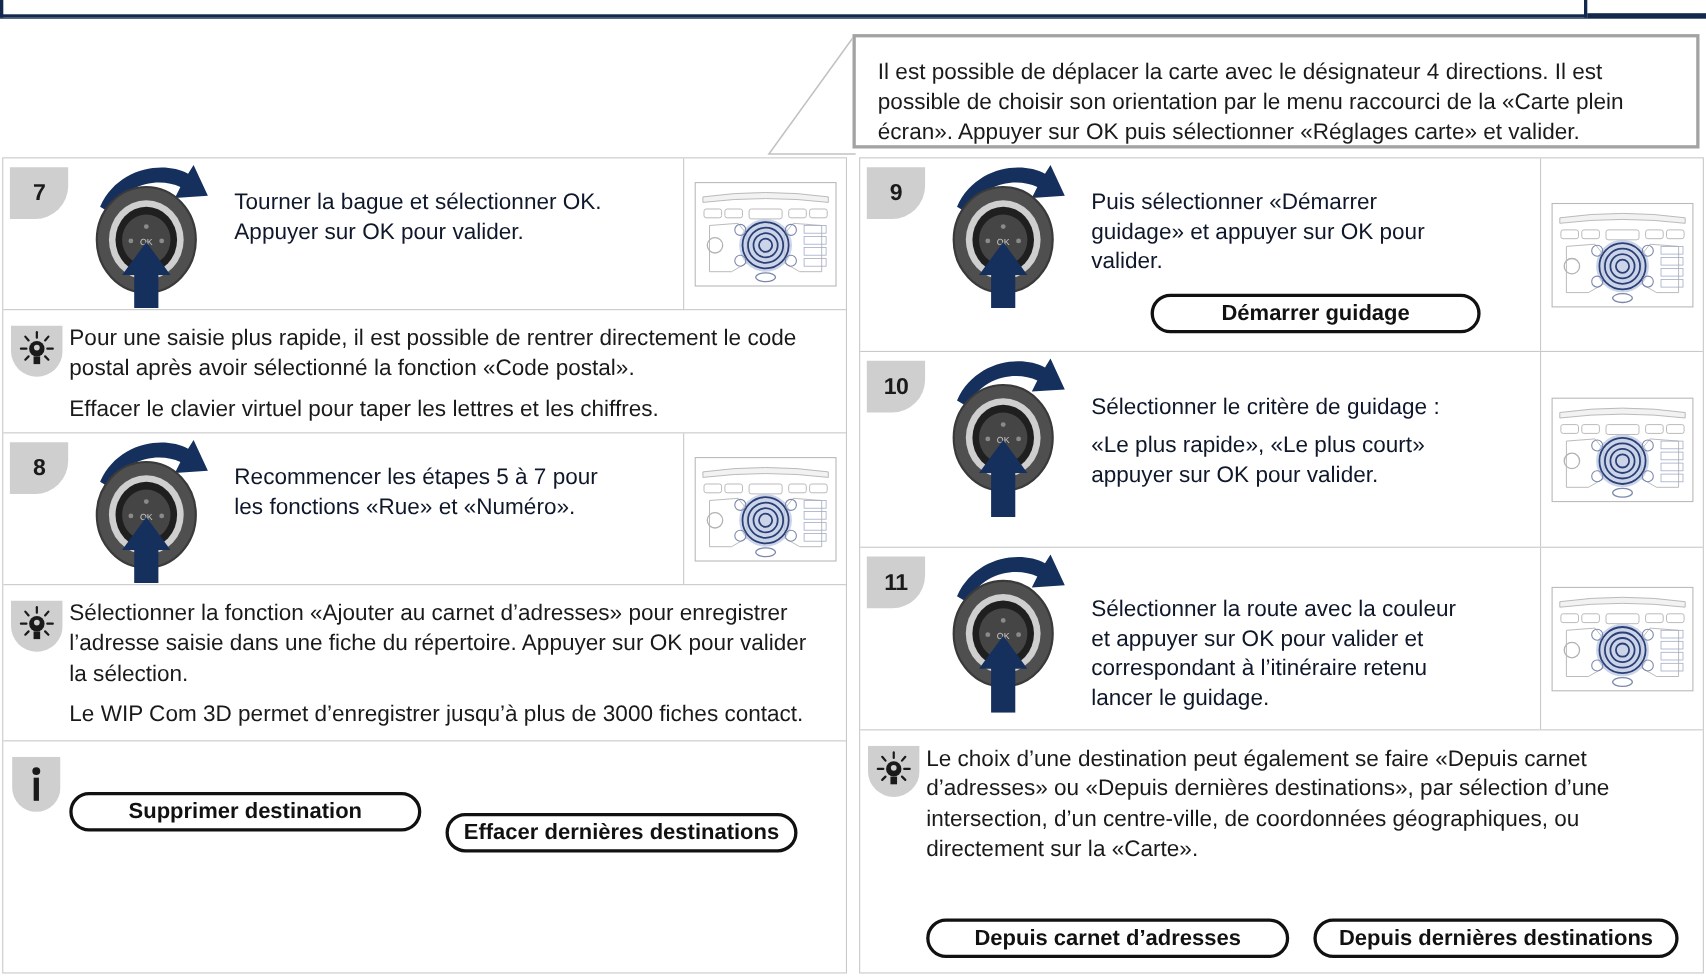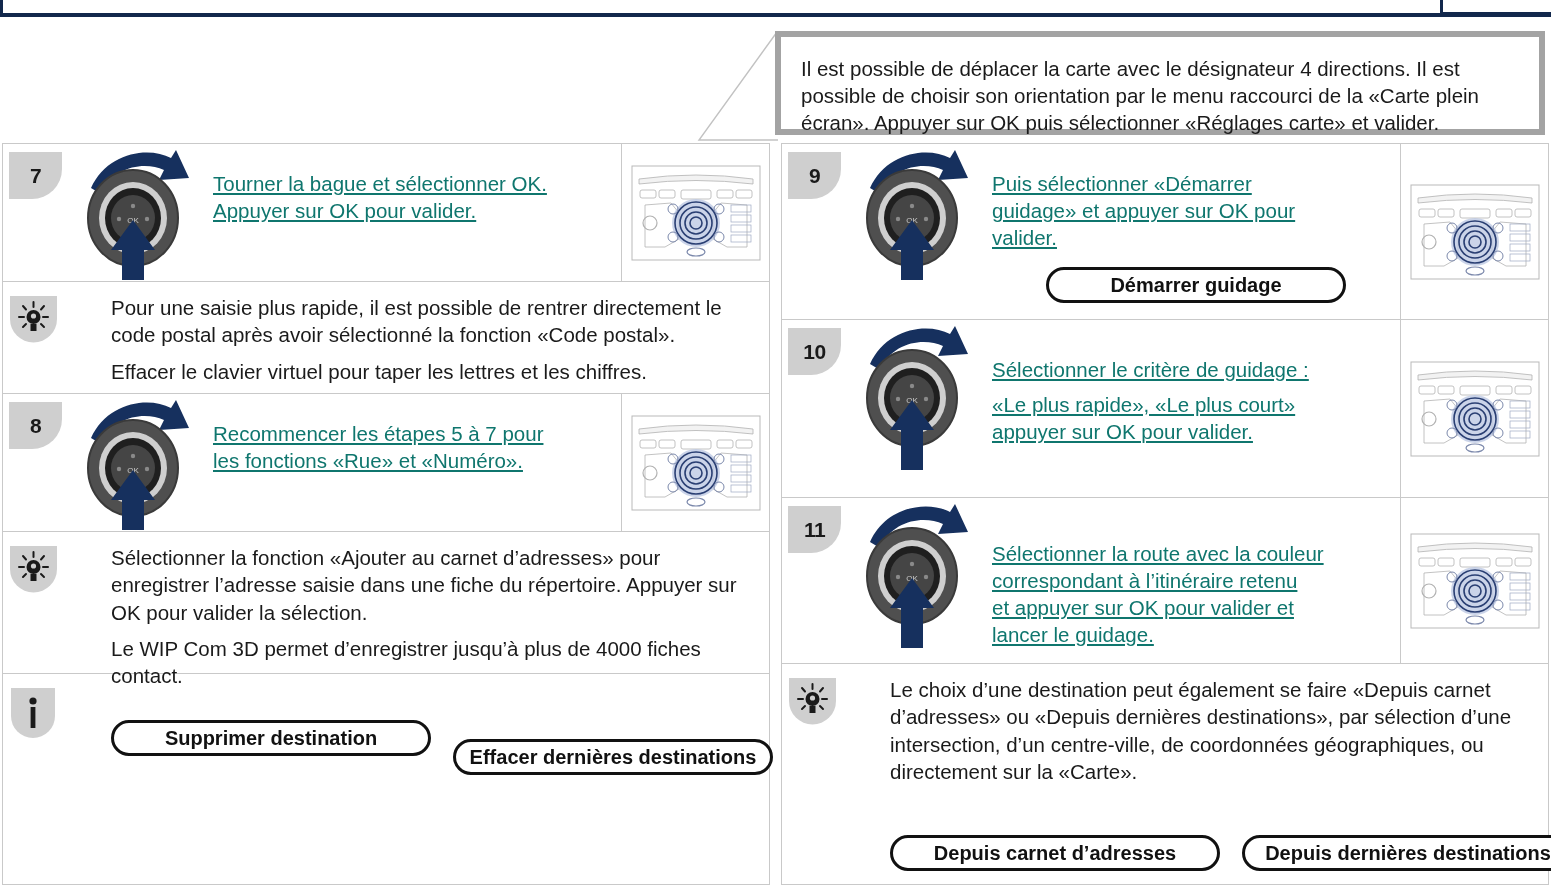--- a/index.html
+++ b/index.html
@@ -95,29 +95,28 @@
     width: 150px;
     min-height: 118px;
     flex: 0 0 150px;
     margin-left: 60px;
   }
 
   
   .instr {
     font-size: 20.5px;
     line-height: 1.32;
-    color: #0f766e;
+    color: #0f172a;
     padding-top: 26px;
     flex: 1 1 auto;
-    text-decoration: underline;
   }
   .instr p { margin: 0; }
 
   
-  .note-row { padding: 10px 0 12px 0; gap: 48px; }
+  .note-row { padding: 10px 0 12px 0; }
   .note-icon {
     flex: 0 0 60px;
     display: flex;
     justify-content: center;
     padding-top: 4px;
   }
   .note-text {
     flex: 1 1 auto;
     font-size: 20.5px;
     line-height: 1.33;
@@ -153,21 +152,21 @@
     padding: 16px 0 4px 0;
   }
 
   
   #callout {
     position: absolute;
     left: 775px;
     top: 31px;
     width: 770px;
     height: 104px;
-    border: 6px solid #a3a3a3;
+    border: 3px solid #a3a3a3;
     box-sizing: border-box;
     background: #fff;
     padding: 18px 20px 0 20px;
     font-size: 20.5px;
     line-height: 1.32;
   }
   #callout p { margin: 0; }
   #callout-tail {
     position: absolute;
     left: 696px;
@@ -341,21 +340,21 @@
           <line x1="13" y1="31" x2="16" y2="28"></line>
           <line x1="34" y1="31" x2="31" y2="28"></line>
         </g>
         <circle cx="23.5" cy="21" r="7" fill="#1a1a1a"></circle>
         <circle cx="23.5" cy="20" r="2.6" fill="#cfcfcf"></circle>
         <rect x="20.5" y="28" width="6" height="7" fill="#1a1a1a"></rect>
       </svg>
     </div>
     <div class="note-text">
       <p>Sélectionner la fonction «Ajouter au carnet d’adresses» pour enregistrer l’adresse saisie dans une fiche du répertoire. Appuyer sur OK pour valider la sélection.</p>
-      <p>Le WIP Com 3D permet d’enregistrer jusqu’à plus de 4000 fiches contact.</p>
+      <p>Le WIP Com 3D permet d’enregistrer jusqu’à plus de 3000 fiches contact.</p>
     </div>
   </div>
 
   <div class="row note-row" style="height:auto;min-height:208px;">
     <div class="note-icon">
       <svg width="44" height="52" viewBox="0 0 44 52">
         <path d="M0 0 H44 V28 A22 22 0 0 1 0 28 Z" fill="#cfcfcf"></path>
         <circle cx="22" cy="13" r="3.6" fill="#1a1a1a"></circle>
         <rect x="19.6" y="19" width="4.8" height="21" fill="#1a1a1a"></rect>
       </svg>
@@ -504,22 +503,22 @@
           <ellipse cx="70" cy="78" rx="22" ry="23" fill="#454545"></ellipse>
           <circle cx="70" cy="66" r="2.2" fill="#8a8a8a"></circle>
           <circle cx="56" cy="79" r="2.2" fill="#8a8a8a"></circle>
           <circle cx="84" cy="79" r="2.2" fill="#8a8a8a"></circle>
           <text x="70" y="83" font-size="8" fill="#c9c9c9" text-anchor="middle" font-family="Liberation Sans, sans-serif">OK</text>
           <path d="M70 80 L92 110 L81 110 L81 150 L59 150 L59 110 L48 110 Z" fill="#16305e"></path>
         </svg>
       </div>
       <div class="instr" style="padding-top:42px;">
         <p>Sélectionner la route avec la couleur</p>
+        <p>et appuyer sur OK pour valider et</p>
         <p>correspondant à l’itinéraire retenu</p>
-        <p>et appuyer sur OK pour valider et</p>
         <p>lancer le guidage.</p>
       </div>
     </div>
     <div class="thumb-cell">
       <svg width="130" height="96" viewBox="0 0 130 96">
         <rect x="1" y="1" width="128" height="94" fill="#fff" stroke="#b9b9b9"></rect>
         <path d="M8 14 Q65 6 122 14 L122 19 Q65 12 8 19 Z" fill="#f2f2f2" stroke="#b2b2b2" stroke-width="0.8"></path>
         <rect x="9" y="25" width="16" height="8" rx="2" fill="none" stroke="#b2b2b2" stroke-width="0.8"></rect>
         <rect x="28" y="25" width="16" height="8" rx="2" fill="none" stroke="#b2b2b2" stroke-width="0.8"></rect>
         <rect x="50" y="25" width="30" height="9" rx="2" fill="none" stroke="#b2b2b2" stroke-width="0.8"></rect>

